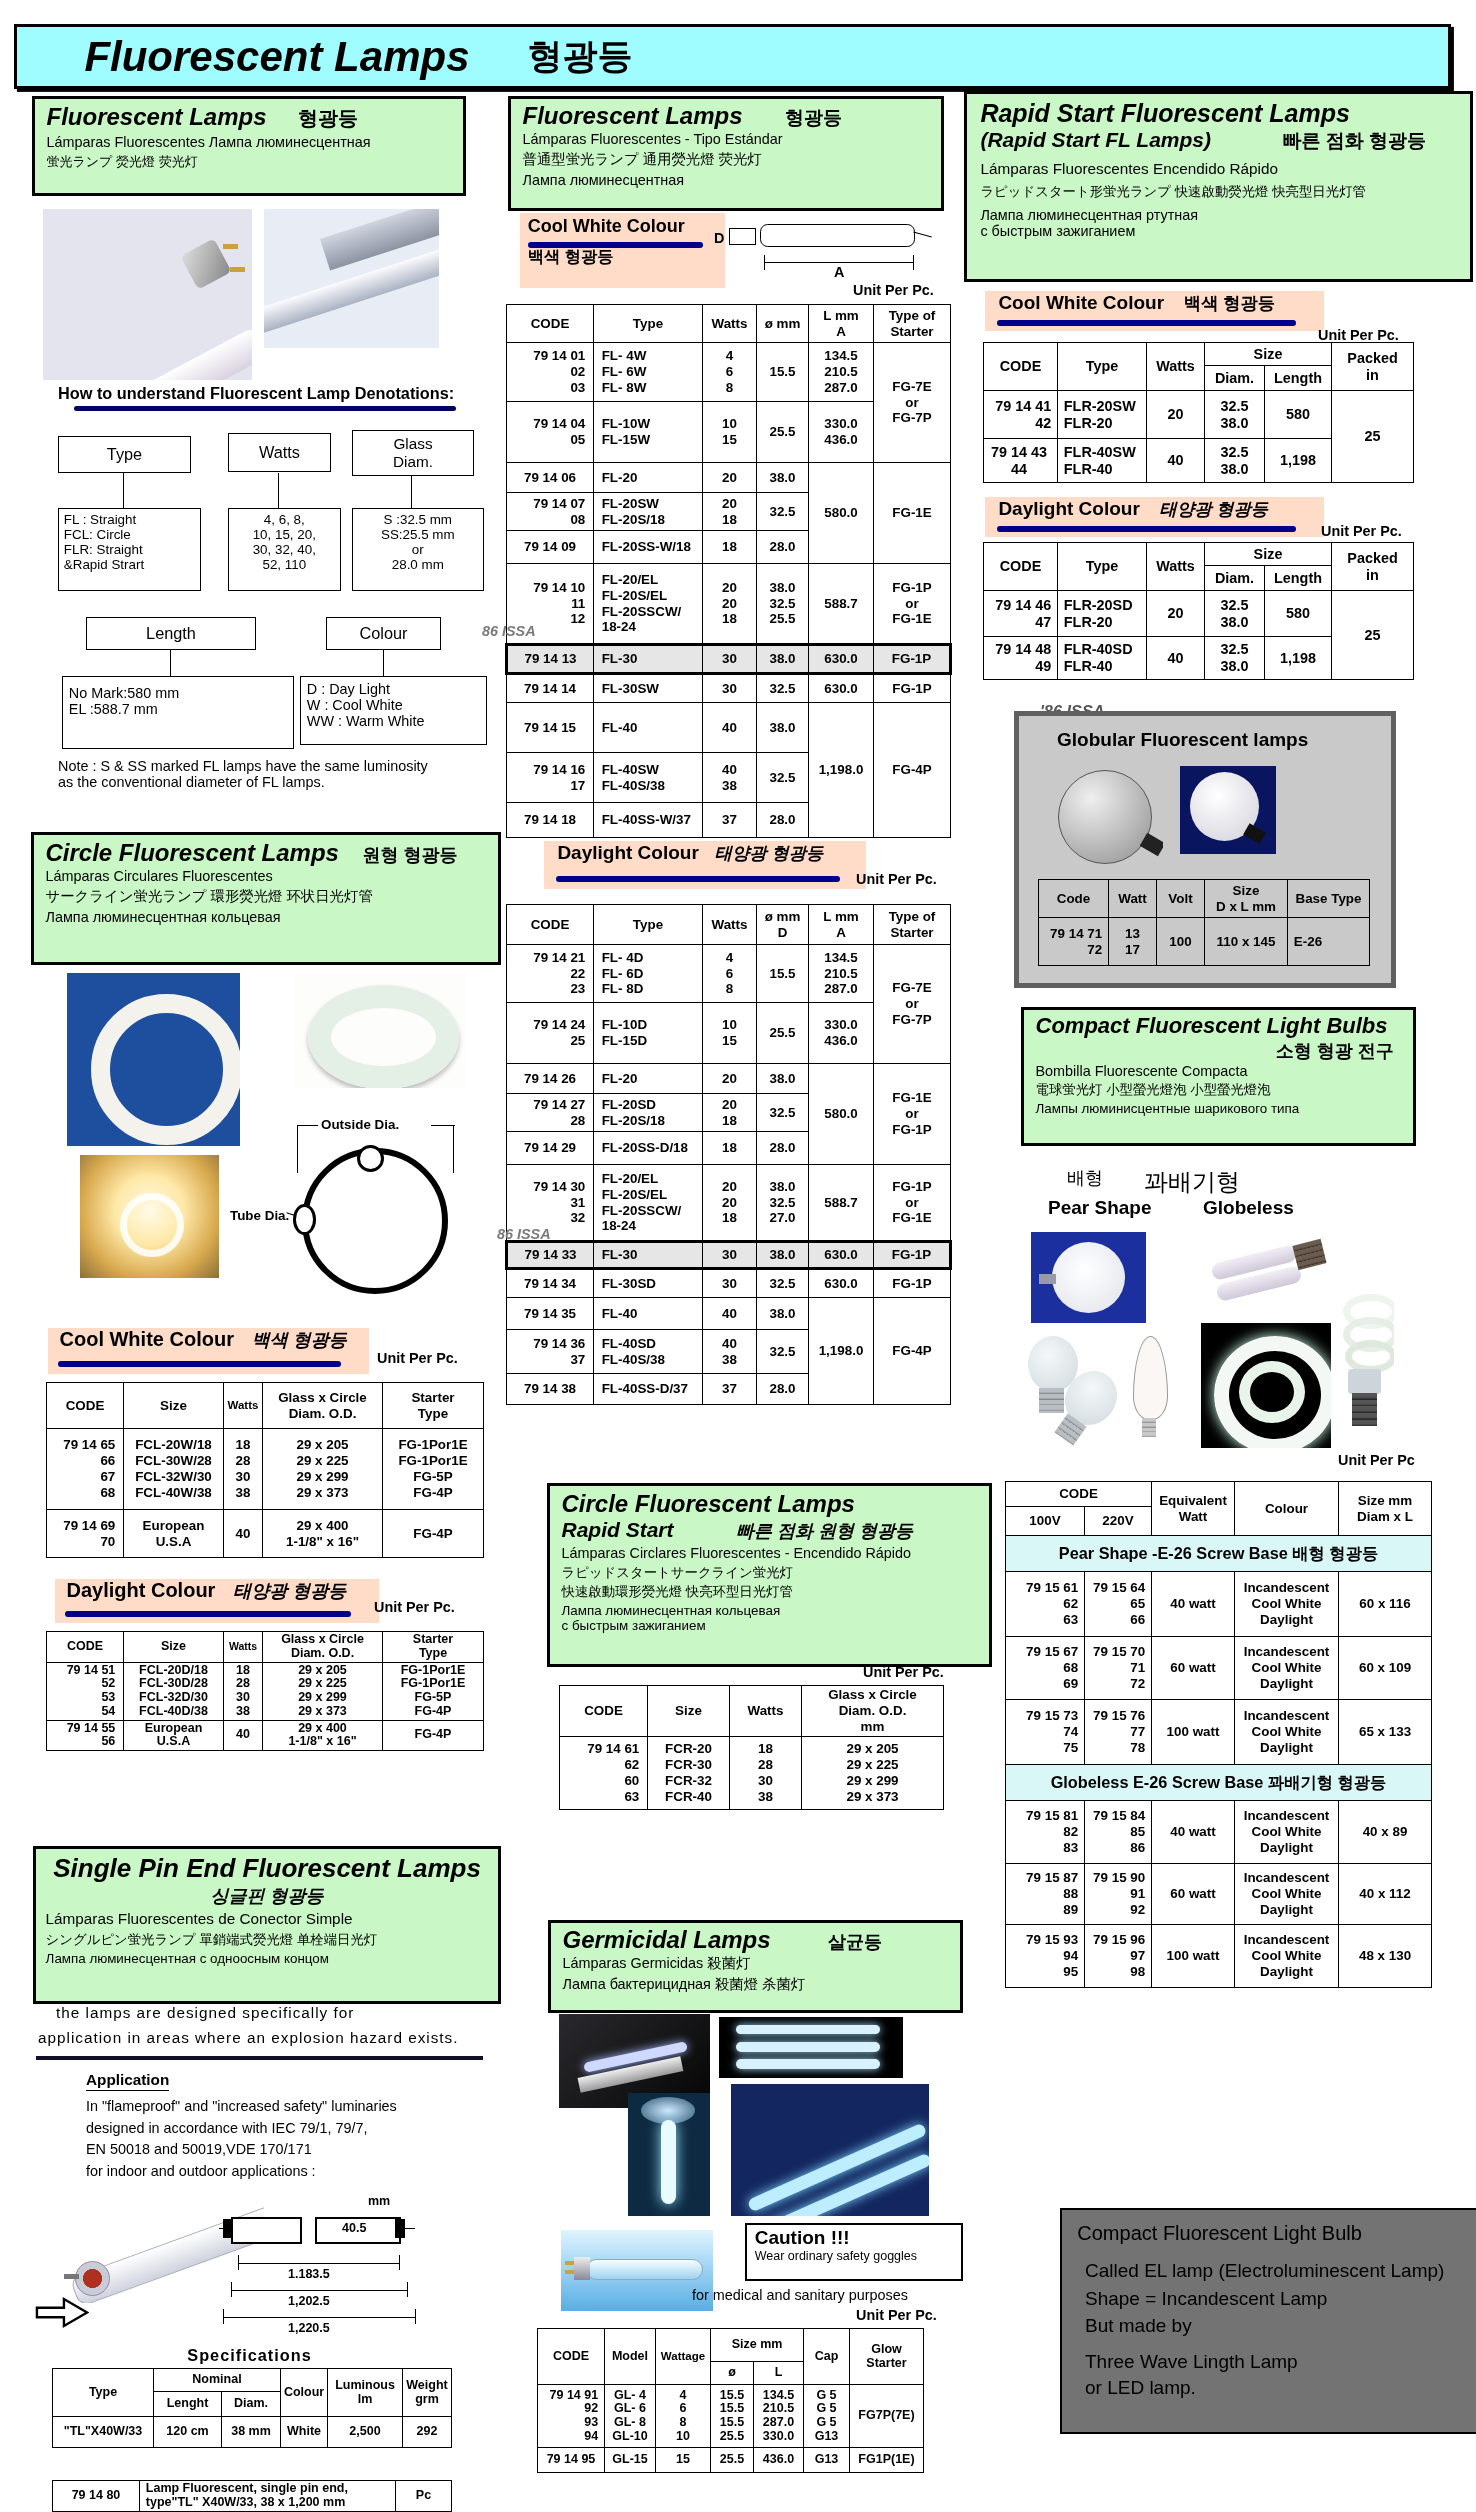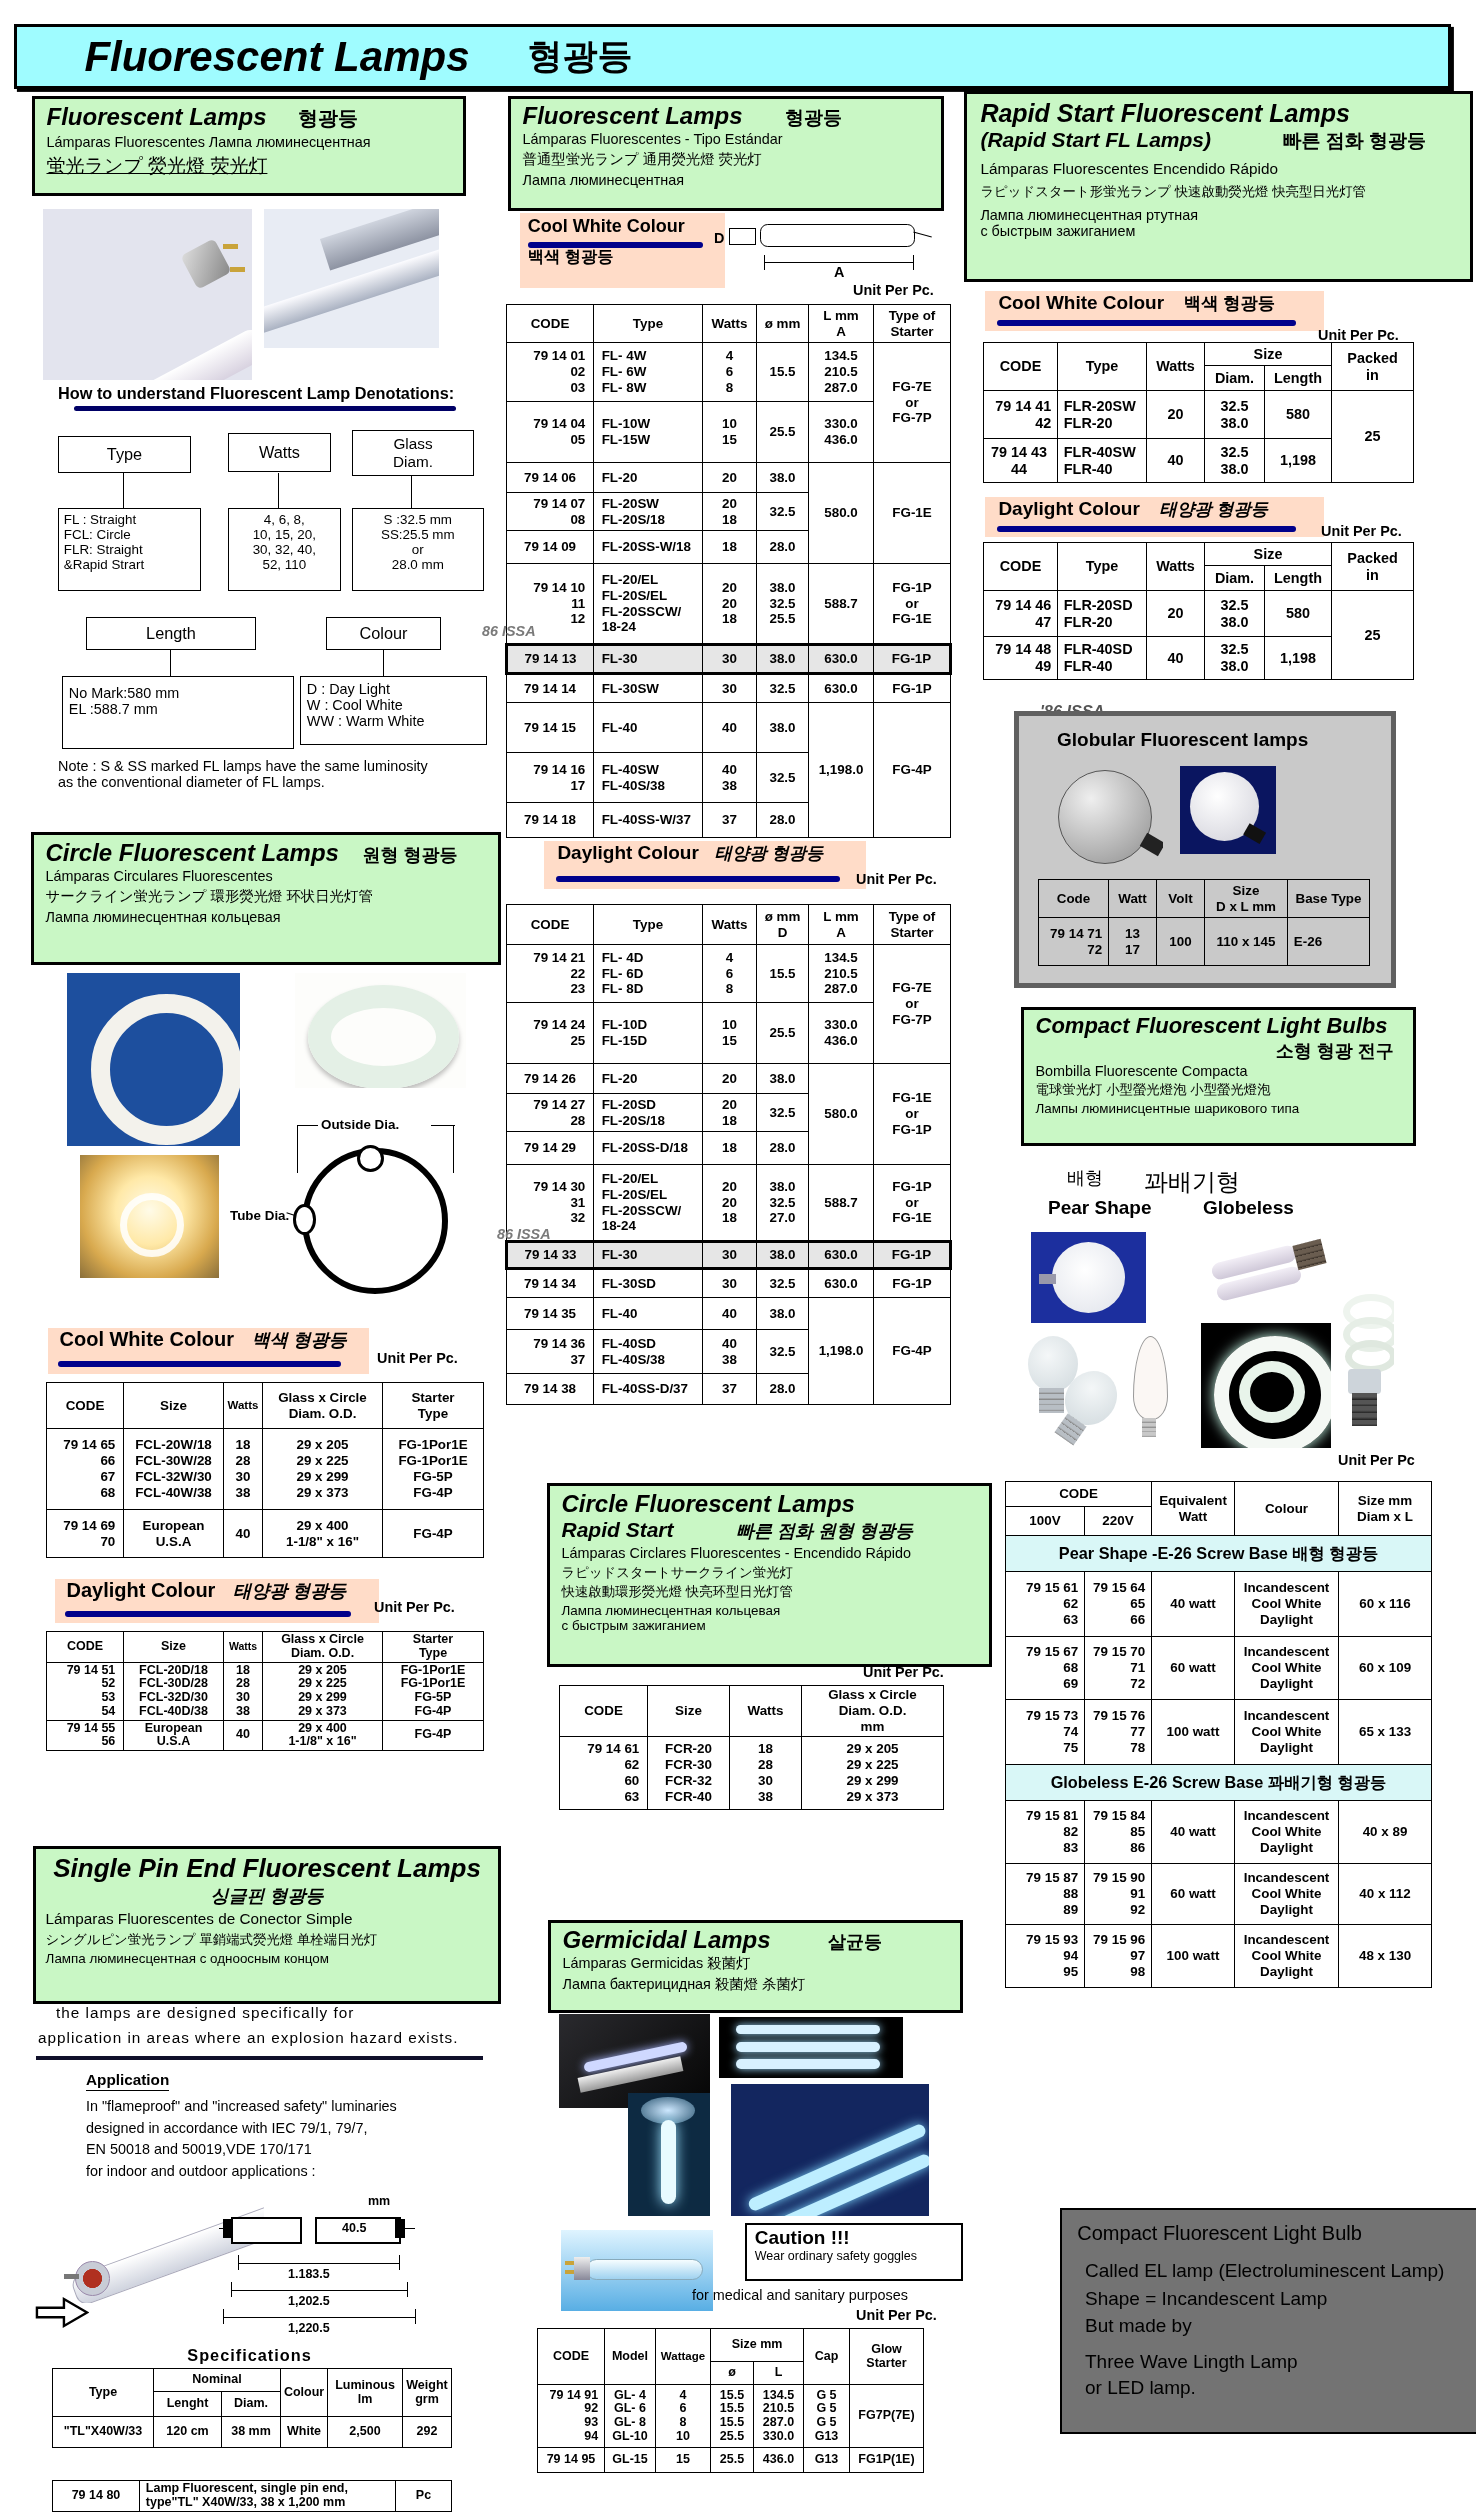--- a/index.html
+++ b/index.html
@@ -41,21 +41,21 @@
 
   <div class="abs banner" style="left:14.4px;top:24px;width:1431px;height:59px;">
     <span class="bi" style="font-size:42px;margin-left:67px;">Fluorescent Lamps</span>
     <span class="b" style="font-size:35px;margin-left:58px;">형광등</span>
   </div>
 
   <div class="abs gbox" style="left:32px;top:96px;width:405px;height:86px;padding:3.8px 11.5px;">
     <span class="bi" style="font-size:24px;">Fluorescent Lamps</span>
     <span class="b" style="font-size:20px;margin-left:27px;">형광등</span>
     <div style="font-size:14.4px;margin-top:1.9px;">Lámparas Fluorescentes  Лампа люминесцентная</div>
-    <div style="font-size:19px;margin-top:3.8px;text-decoration:underline;">蛍光ランプ    熒光燈 荧光灯</div>
+    <div style="font-size:13px;margin-top:3.8px;">蛍光ランプ    熒光燈 荧光灯</div>
   </div>
 
   <div class="ph" style="left:43px;top:209px;width:209px;height:171px;background:#e3e4ee;">
     <div class="tube" style="left:-29px;top:115px;width:249px;height:33px;background:linear-gradient(#fff,#d8d2e0);transform:rotate(-28deg);transform-origin:right center;"></div>
     <div class="abs" style="left:144px;top:36px;width:38px;height:38px;background:linear-gradient(135deg,#ddd,#888);border-radius:5.8px;transform:rotate(-28deg);"></div>
     <div class="abs" style="left:180px;top:35px;width:15.3px;height:4.8px;background:#c9a33a;"></div>
     <div class="abs" style="left:187px;top:58px;width:15.3px;height:4.8px;background:#c9a33a;"></div>
   </div>
   <div class="ph" style="left:264px;top:209px;width:175px;height:139px;background:#e8ecf4;">
     <div class="abs" style="left:-9.6px;top:67px;width:211px;height:25px;background:linear-gradient(#fcfcff,#aab2c2);transform:rotate(-18deg);"></div>

